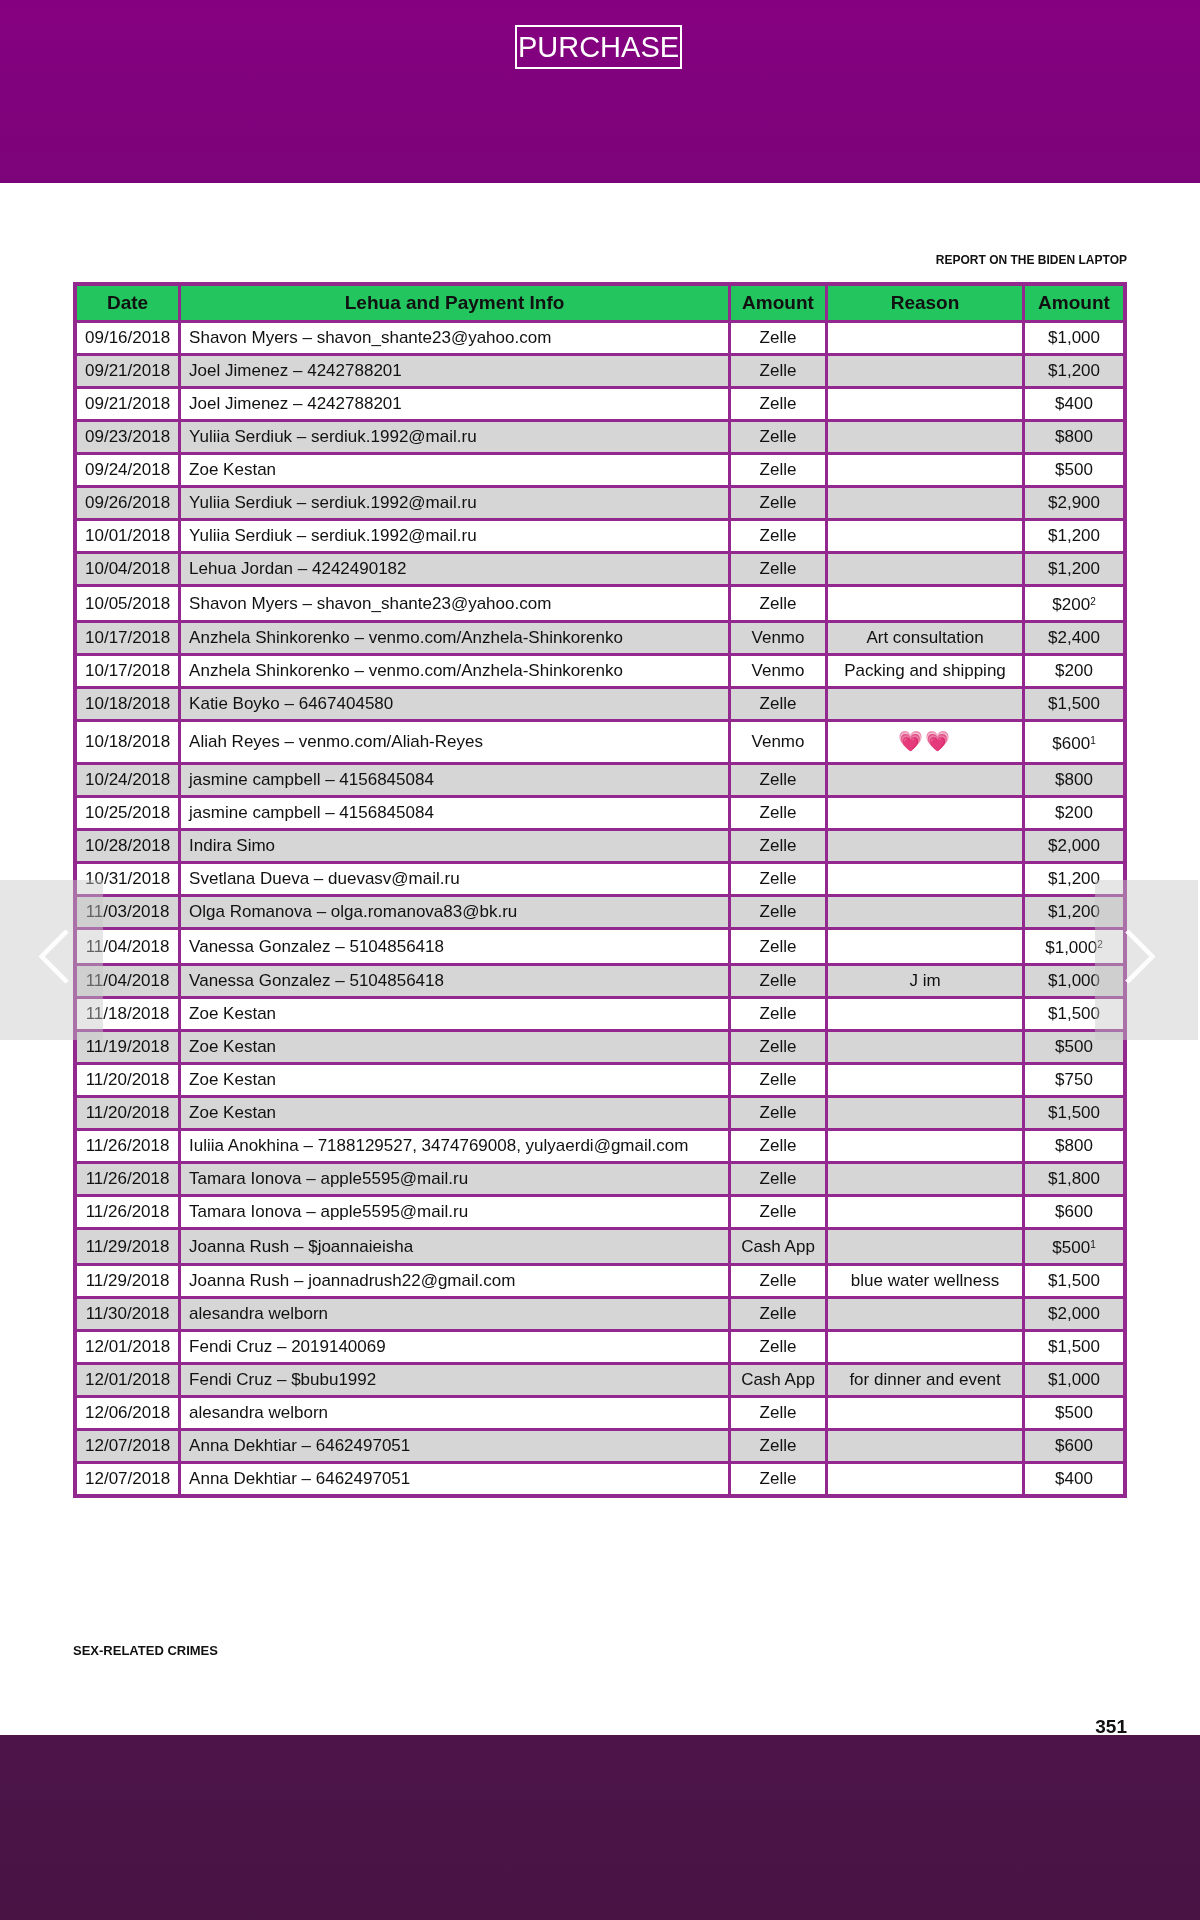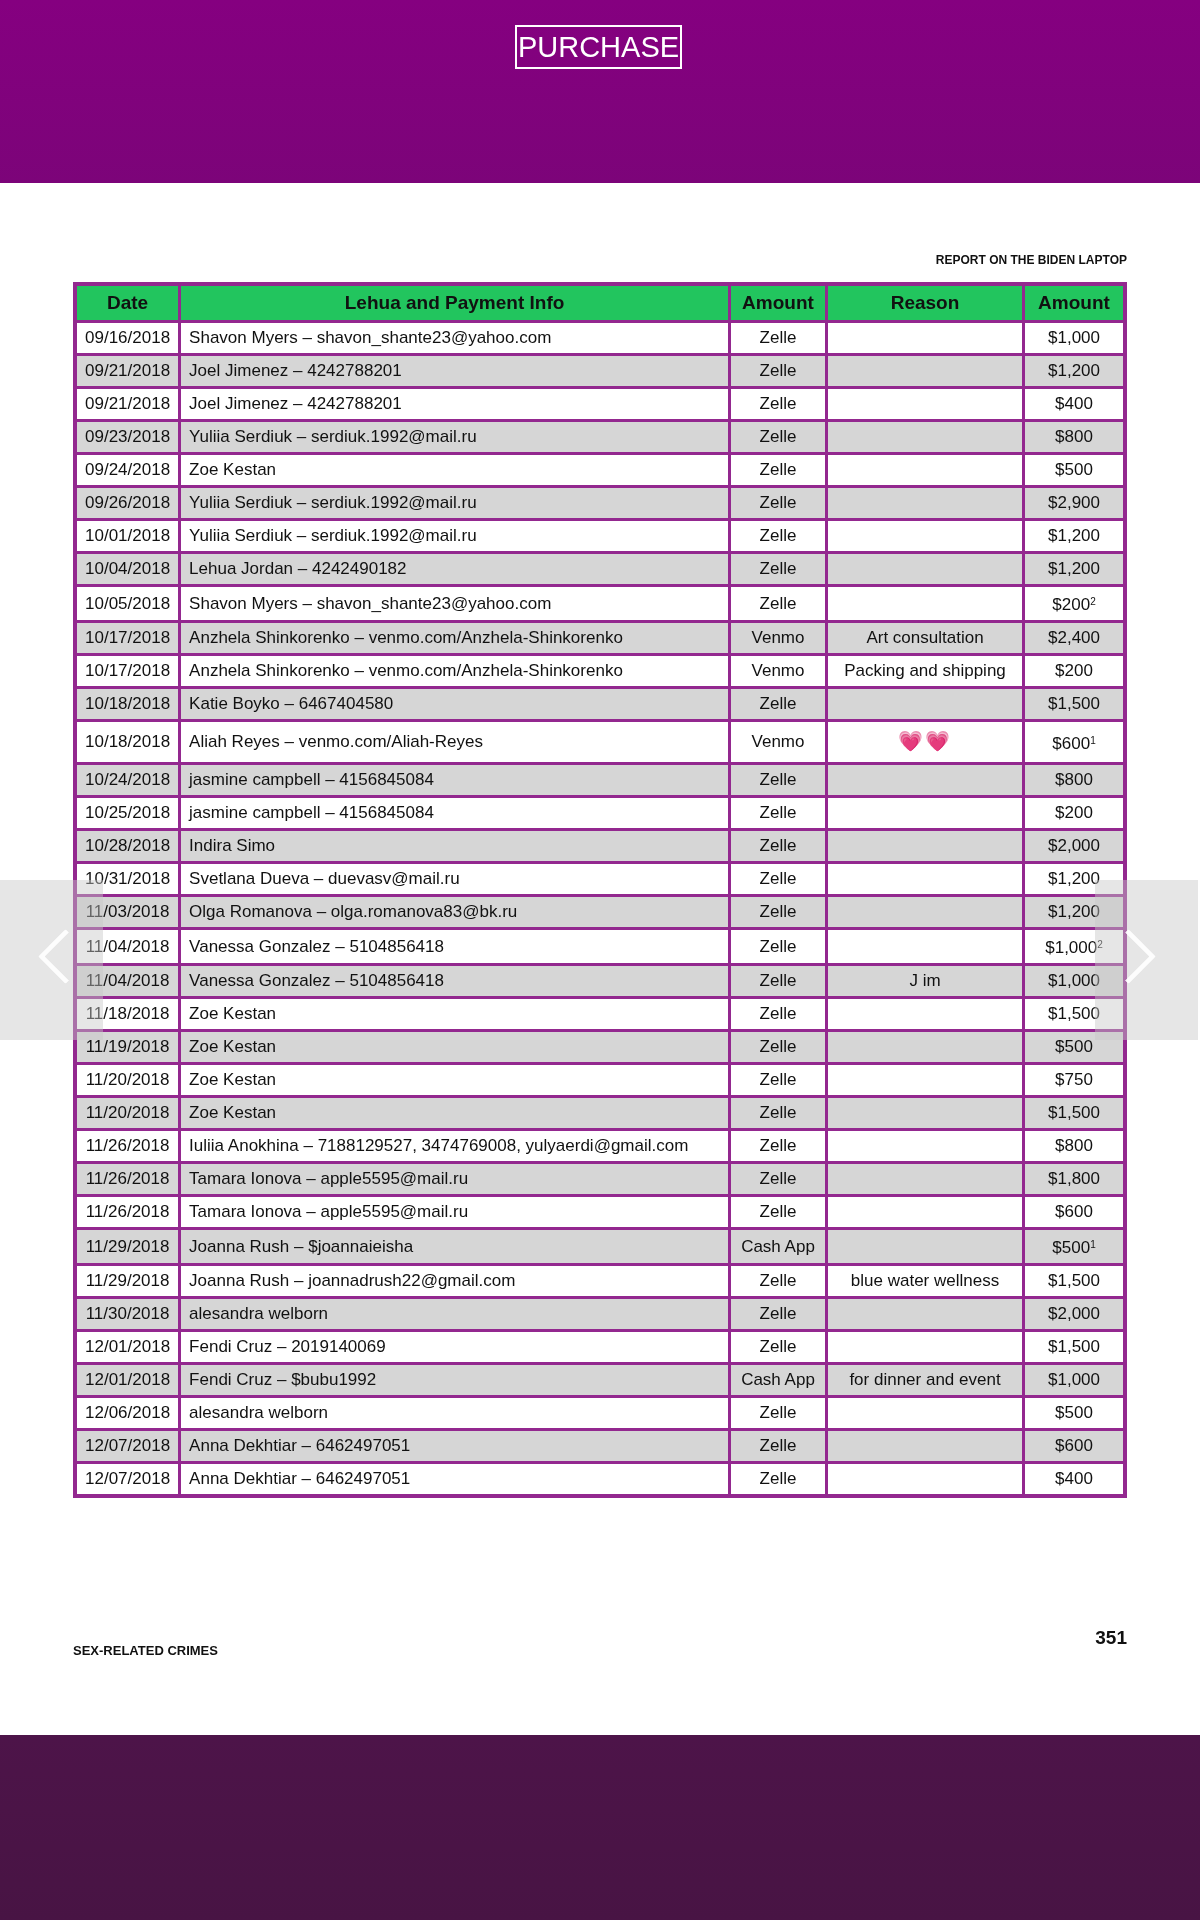--- a/index.html
+++ b/index.html
@@ -47,21 +47,21 @@
   td.c-date { width: 84px; text-align: center; padding: 0 4px; }
   td.c-name { text-align: left; }
   td.c-method { width: 78px; text-align: center; }
   td.c-reason { width: 178px; text-align: center; }
   td.c-amount { width: 82px; text-align: center; }
   sup.fn { font-size: 10px; vertical-align: 5px; }
   .footer-left {
     position: absolute; left: 73px; top: 1643px; font-size: 13px; font-weight: bold; color: #111;
   }
   .footer-right {
-    position: absolute; right: 73px; top: 1627px; font-size: 19px; font-weight: bold; color: #111;
+    position: absolute; right: 73px; top: 1716px; font-size: 19px; font-weight: bold; color: #111;
   }
   .nav {
     position: absolute; top: 880px; width: 103px; height: 160px;
     background: rgba(200,200,200,0.45); cursor: pointer;
   }
   .nav.prev { left: 0; }
   .nav.next { left: 1095px; }
   .nav .chev {
     position: absolute; top: 57px; width: 34px; height: 34px;
     border-left: 5px solid rgba(255,255,255,0.9); border-bottom: 5px solid rgba(255,255,255,0.9);

